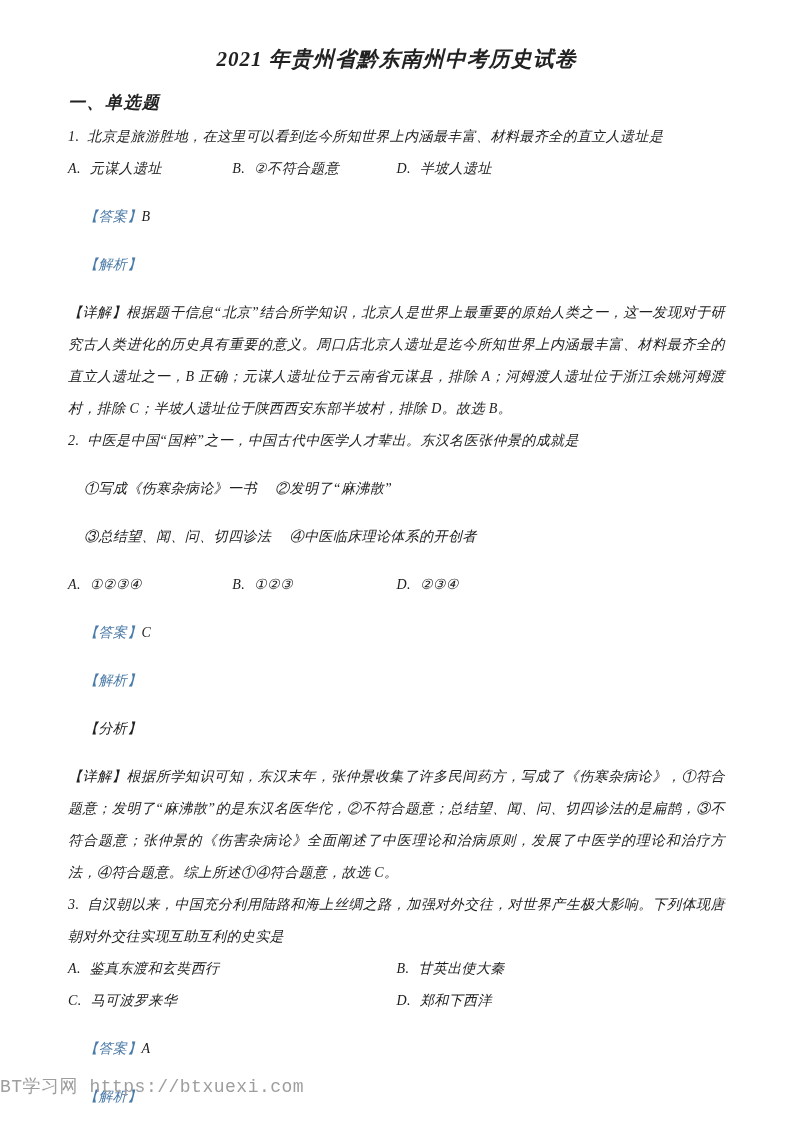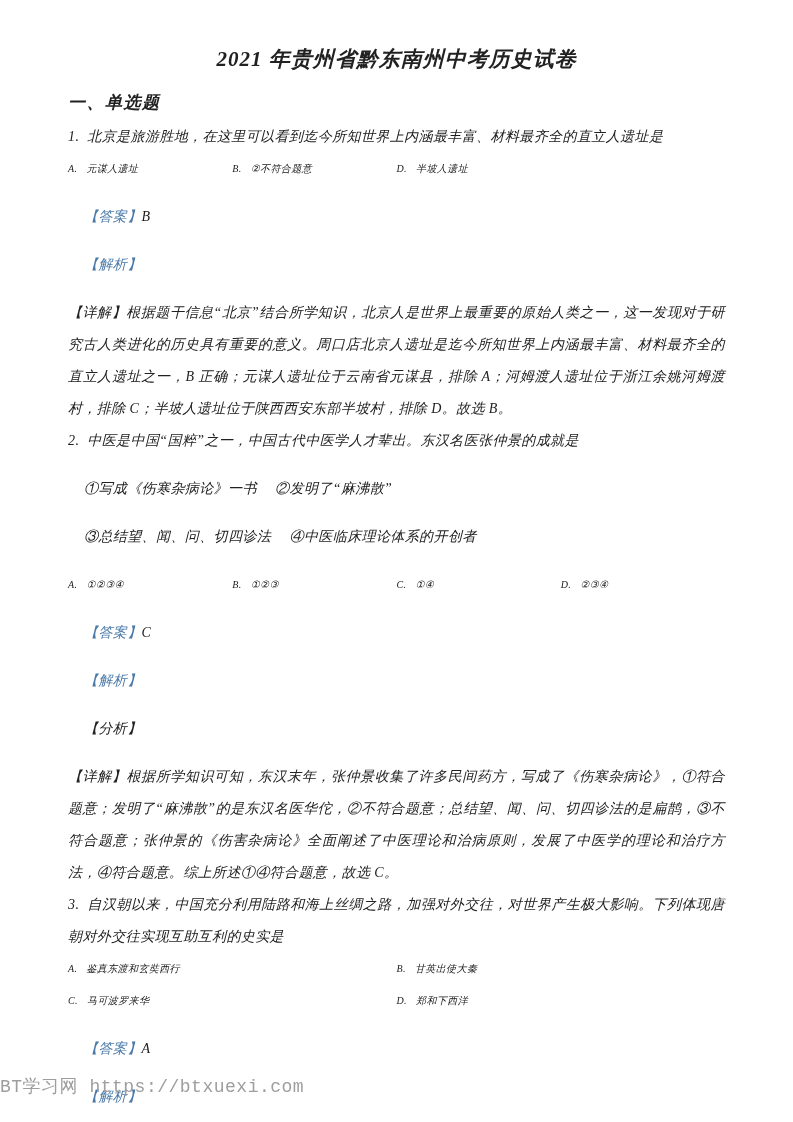--- a/index.html
+++ b/index.html
@@ -23,21 +23,21 @@
   .line {
     margin: 16px; line-height: 32px; font-size: 14px;
     letter-spacing: 0.4px;
   }
   .para {
     margin: 0; line-height: 32px; font-size: 14px;
     text-align: justify; text-justify: inter-ideograph;
     letter-spacing: 0.4px;
   }
   .stem-num { margin-right: 8px; }
-  .options-row { display: flex; line-height: 32px; font-size: 10px; letter-spacing: 0.4px; }
+  .options-row { display: flex; line-height: 32px; font-size: 14px; letter-spacing: 0.4px; }
   .options-row.cols4 .opt { width: 25%; }
   .options-row.cols2 .opt { width: 50%; }
   .opt-key { margin-right: 9px; }
   .lbl-blue { color: var(--label-blue, #4a7aa8); }
   .watermark {
     position: absolute; left: 0; right: 0; bottom: 24px;
     text-align: left; font-size: 18px;
     color: var(--footer-gray, #9e9e9e);
     font-family: Liberation Mono, monospace;
     letter-spacing: 0.5px;
@@ -64,21 +64,20 @@
       <p class="para"><span>【详解】</span><span>根据题干信息“北京”结合所学知识，北京人是世界上最重要的原始人类之一，这一发现对于研究古人类进化的历史具有重要的意义。周口店北京人遗址是迄今所知世界上内涵最丰富、材料最齐全的直立人遗址之一，B 正确；元谋人遗址位于云南省元谋县，排除 A；河姆渡人遗址位于浙江余姚河姆渡村，排除 C；半坡人遗址位于陕西西安东部半坡村，排除 D。故选 B。</span></p>
     </div>
 
     <div>
       <p class="para"><span class="stem-num">2.</span><span>中医是中国“国粹”之一，中国古代中医学人才辈出。东汉名医张仲景的成就是</span></p>
       <p class="line">①写成《伤寒杂病论》一书　 ②发明了“麻沸散”</p>
       <p class="line">③总结望、闻、问、切四诊法　 ④中医临床理论体系的开创者</p>
       <div class="options-row cols4">
         <span class="opt"><span class="opt-key">A.</span><span>①②③④</span></span>
         <span class="opt"><span class="opt-key">B.</span><span>①②③</span></span>
-        <span class="opt"><span class="opt-key">C.</span><span>①④</span></span>
         <span class="opt"><span class="opt-key">D.</span><span>②③④</span></span>
       </div>
       <p class="line"><span class="lbl-blue">【答案】</span><span>C</span></p>
       <p class="line lbl-blue">【解析】</p>
       <p class="line">【分析】</p>
       <p class="para"><span>【详解】</span><span>根据所学知识可知，东汉末年，张仲景收集了许多民间药方，写成了《伤寒杂病论》，①符合题意；发明了“麻沸散”的是东汉名医华佗，②不符合题意；总结望、闻、问、切四诊法的是扁鹊，③不符合题意；张仲景的《伤害杂病论》全面阐述了中医理论和治病原则，发展了中医学的理论和治疗方法，④符合题意。综上所述①④符合题意，故选 C。</span></p>
     </div>
 
     <div>
       <p class="para"><span class="stem-num">3.</span><span>自汉朝以来，中国充分利用陆路和海上丝绸之路，加强对外交往，对世界产生极大影响。下列体现唐朝对外交往实现互助互利的史实是</span></p>

